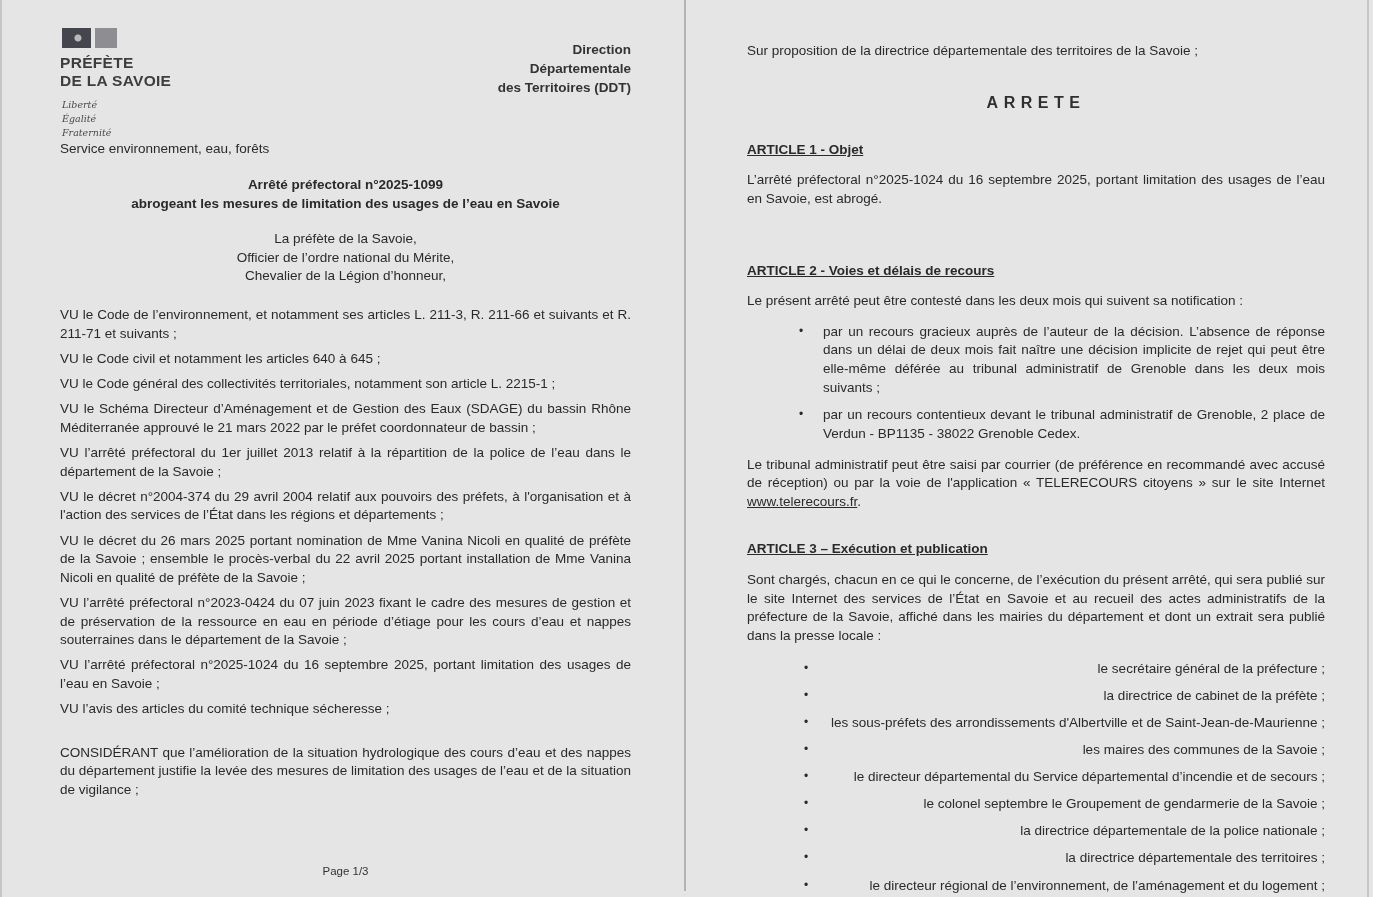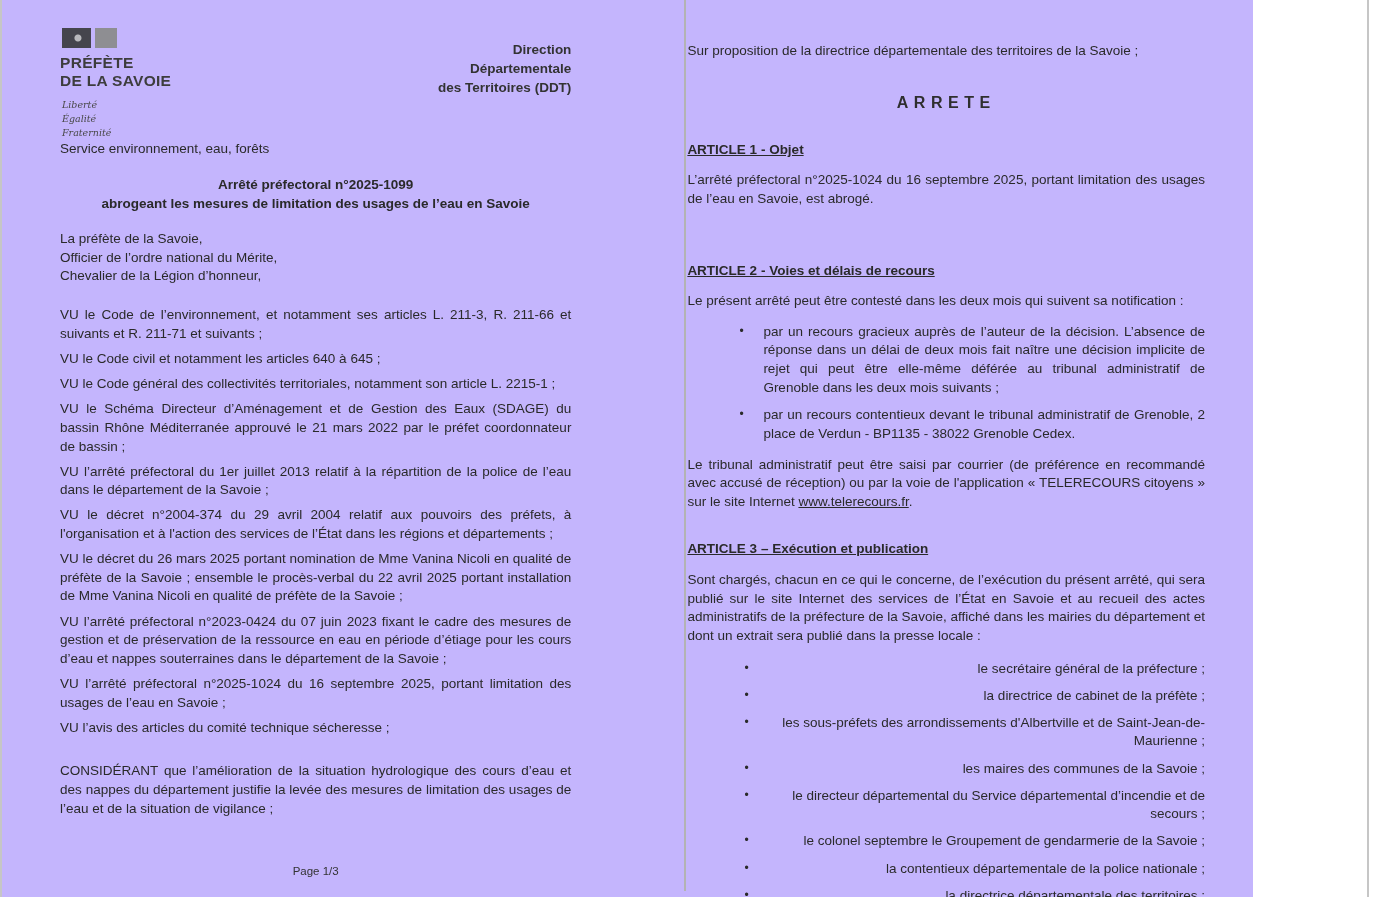--- a/index.html
+++ b/index.html
@@ -1,40 +1,40 @@
 <!DOCTYPE html>
 <html><head>
 <meta charset="utf-8">
 <style>
   * { margin:0; padding:0; box-sizing:border-box; }
   html,body { width:1373px; height:897px; background:#ffffff; overflow:hidden; }
   body { font-family:"Liberation Sans","DejaVu Sans",sans-serif; color:#2a2a2a; }
 
-  .viewer { position:relative; width:1253px; height:897px; display:flex; background:#c4b5fd; }
+  .viewer { position:relative; width:1373px; height:897px; display:flex; background:#e5e5e5; }
   .edge-line-left  { position:absolute; left:0; top:0; width:2px; height:100%; background:#c6c6c6; }
   .edge-line-right { position:absolute; left:1367px; top:0; width:2px; height:100%; background:#c6c6c6; }
   .page-divider    { position:absolute; left:684px; top:0; width:2px; height:891px; background:#b3b3b3; }
 
   .page { width:686px; height:897px; position:relative; font-size:13.5px; line-height:1.38; }
   .page-1 { padding:28px 54px 0 60px; }
   .page-2 { padding:42px 48px 0 59px; margin-left:3px; }
 
   
   .p1-header { display:flex; justify-content:space-between; align-items:flex-start; }
   .flag { display:flex; height:20px; margin-left:2px; }
   .flag-dark { width:29px; height:20px; background:#45454d;
                background-image:radial-gradient(circle at 55% 50%, #b9b9bd 0 3px, transparent 4px); }
   .flag-gray { width:22px; height:20px; background:#8e8e92; margin-left:4px; }
   .logo-name { font-weight:bold; font-size:15.5px; line-height:1.18; letter-spacing:0.3px; color:#3d3d3d; margin-top:6px; }
   .motto { font-family:"DejaVu Serif",serif; font-style:italic; font-size:9.5px; line-height:1.5; color:#494949; margin-top:7px; margin-left:2px; }
   .direction { font-weight:bold; text-align:right; font-size:13.5px; line-height:1.42; margin-top:12px; color:#333; }
 
   .service-line { }
   .doc-title { text-align:center; font-weight:bold; margin-top:17px; line-height:1.38; }
-  .authority { text-align:left; margin-top:17px; line-height:1.36; }
+  .authority { text-align:center; margin-top:17px; line-height:1.36; }
 
   .vu-list { margin-top:21px; }
   .vu-list div { text-align:justify; margin-bottom:6.5px; }
   .considerant { text-align:justify; margin-top:25px; }
 
   .page-footer { position:absolute; bottom:17px; left:60px; right:54px; text-align:center; font-size:11.5px; color:#333; }
   .page-2 .page-footer { left:59px; right:48px; }
 
   
   .proposition { text-align:left; }
@@ -142,21 +142,21 @@
     <div class="article-3">
       <div class="article-heading">ARTICLE 3 – Exécution et publication</div>
       <div class="article-body">Sont chargés, chacun en ce qui le concerne, de l’exécution du présent arrêté, qui sera publié sur le site Internet des services de l’État en Savoie et au recueil des actes administratifs de la préfecture de la Savoie, affiché dans les mairies du département et dont un extrait sera publié dans la presse locale :</div>
       <ul class="doc-bullets exec-bullets">
           <li>le secrétaire général de la préfecture ;</li>
           <li>la directrice de cabinet de la préfète ;</li>
           <li>les sous-préfets des arrondissements d'Albertville et de Saint-Jean-de-Maurienne ;</li>
           <li>les maires des communes de la Savoie ;</li>
           <li>le directeur départemental du Service départemental d’incendie et de secours ;</li>
           <li>le colonel septembre le Groupement de gendarmerie de la Savoie ;</li>
-          <li>la contentieux départementale de la police nationale ;</li>
+          <li>la directrice départementale de la police nationale ;</li>
           <li>la directrice départementale des territoires ;</li>
           <li>le directeur régional de l’environnement, de l’aménagement et du logement ;</li>
         </ul>
     </div>
 
   </div>
 
   <div class="edge-line-left"></div>
   <div class="page-divider"></div>
   <div class="edge-line-right"></div>

